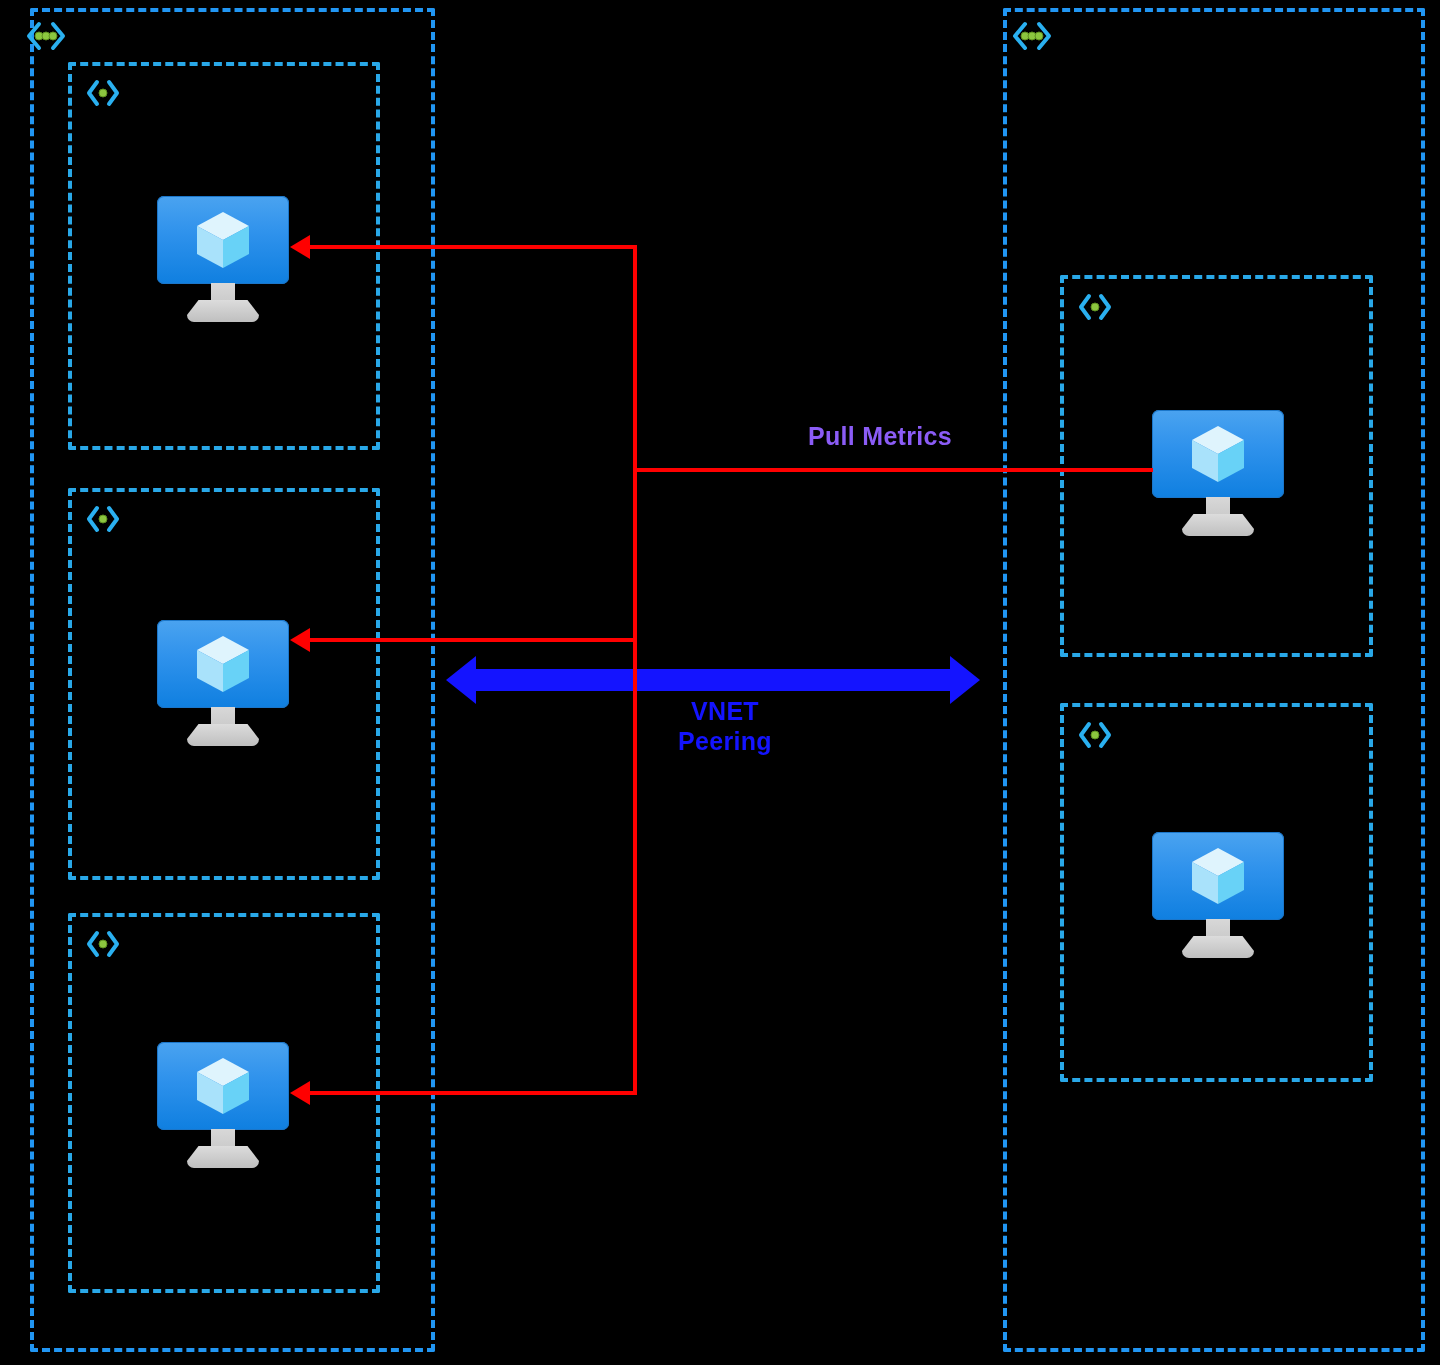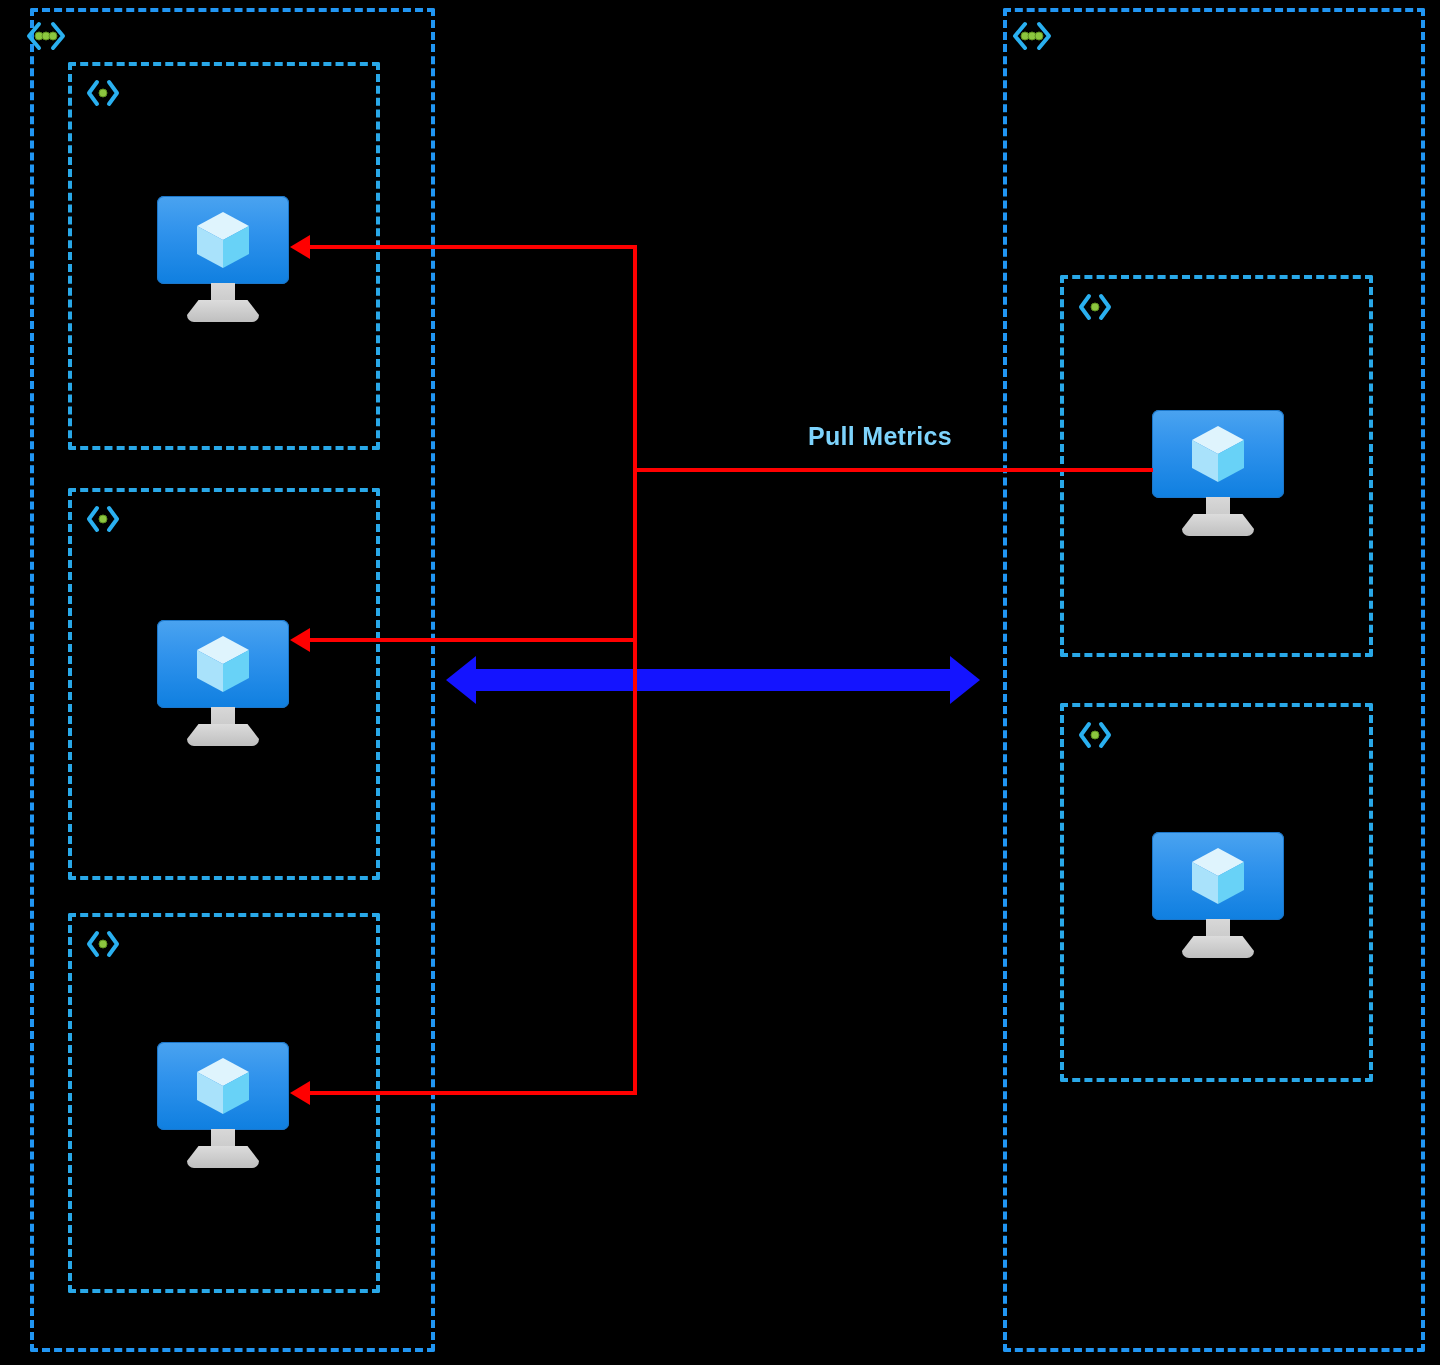--- a/index.html
+++ b/index.html
@@ -120,21 +120,21 @@
   .peer-head.left  { border-right: 30px solid #1414ff; }
   .peer-head.right { border-left: 30px solid #1414ff; }
   
   .label {
     position: absolute;
     font-weight: bold;
     white-space: pre-line;
     line-height: 1.18;
   }
   .label-pull {
-    color: #7dd3fc;
+    color: #8b5cf6;
     font-size: 25px;
     letter-spacing: 0.3px;
   }
   .label-peer {
     color: #1414ff;
     font-size: 25px;
     text-align: center;
     letter-spacing: 0.3px;
   }
 </style>
@@ -267,20 +267,22 @@
       <polygon points="2,16 28,30 28,58 2,44" fill="#a9e2fb"></polygon>
       <polygon points="54,16 28,30 28,58 54,44" fill="#68d2f7"></polygon>
     </svg>
     <div class="stand-neck"></div>
     <div class="stand-base"></div>
   </div>
 
   <div class="peer-shaft" style="left:470px; top:669px; width:486px;"></div>
   <div class="peer-head left" style="left:446px; top:656px;"></div>
   <div class="peer-head right" style="left:950px; top:656px;"></div>
+  <div class="label label-peer" style="left:640px; top:697px; width:170px;">VNET
+Peering</div>
 
   <div class="edge-h" style="left:635px; top:468px; width:518px;"></div>
 
   <div class="edge-v" style="left:633px; top:247px; height:848px;"></div>
 
   <div class="edge-h" style="left:306px; top:245px; width:331px;"></div>
   <div class="arrowhead-left" style="left:290px; top:235px;"></div>
 
   <div class="edge-h" style="left:306px; top:638px; width:331px;"></div>
   <div class="arrowhead-left" style="left:290px; top:628px;"></div>

